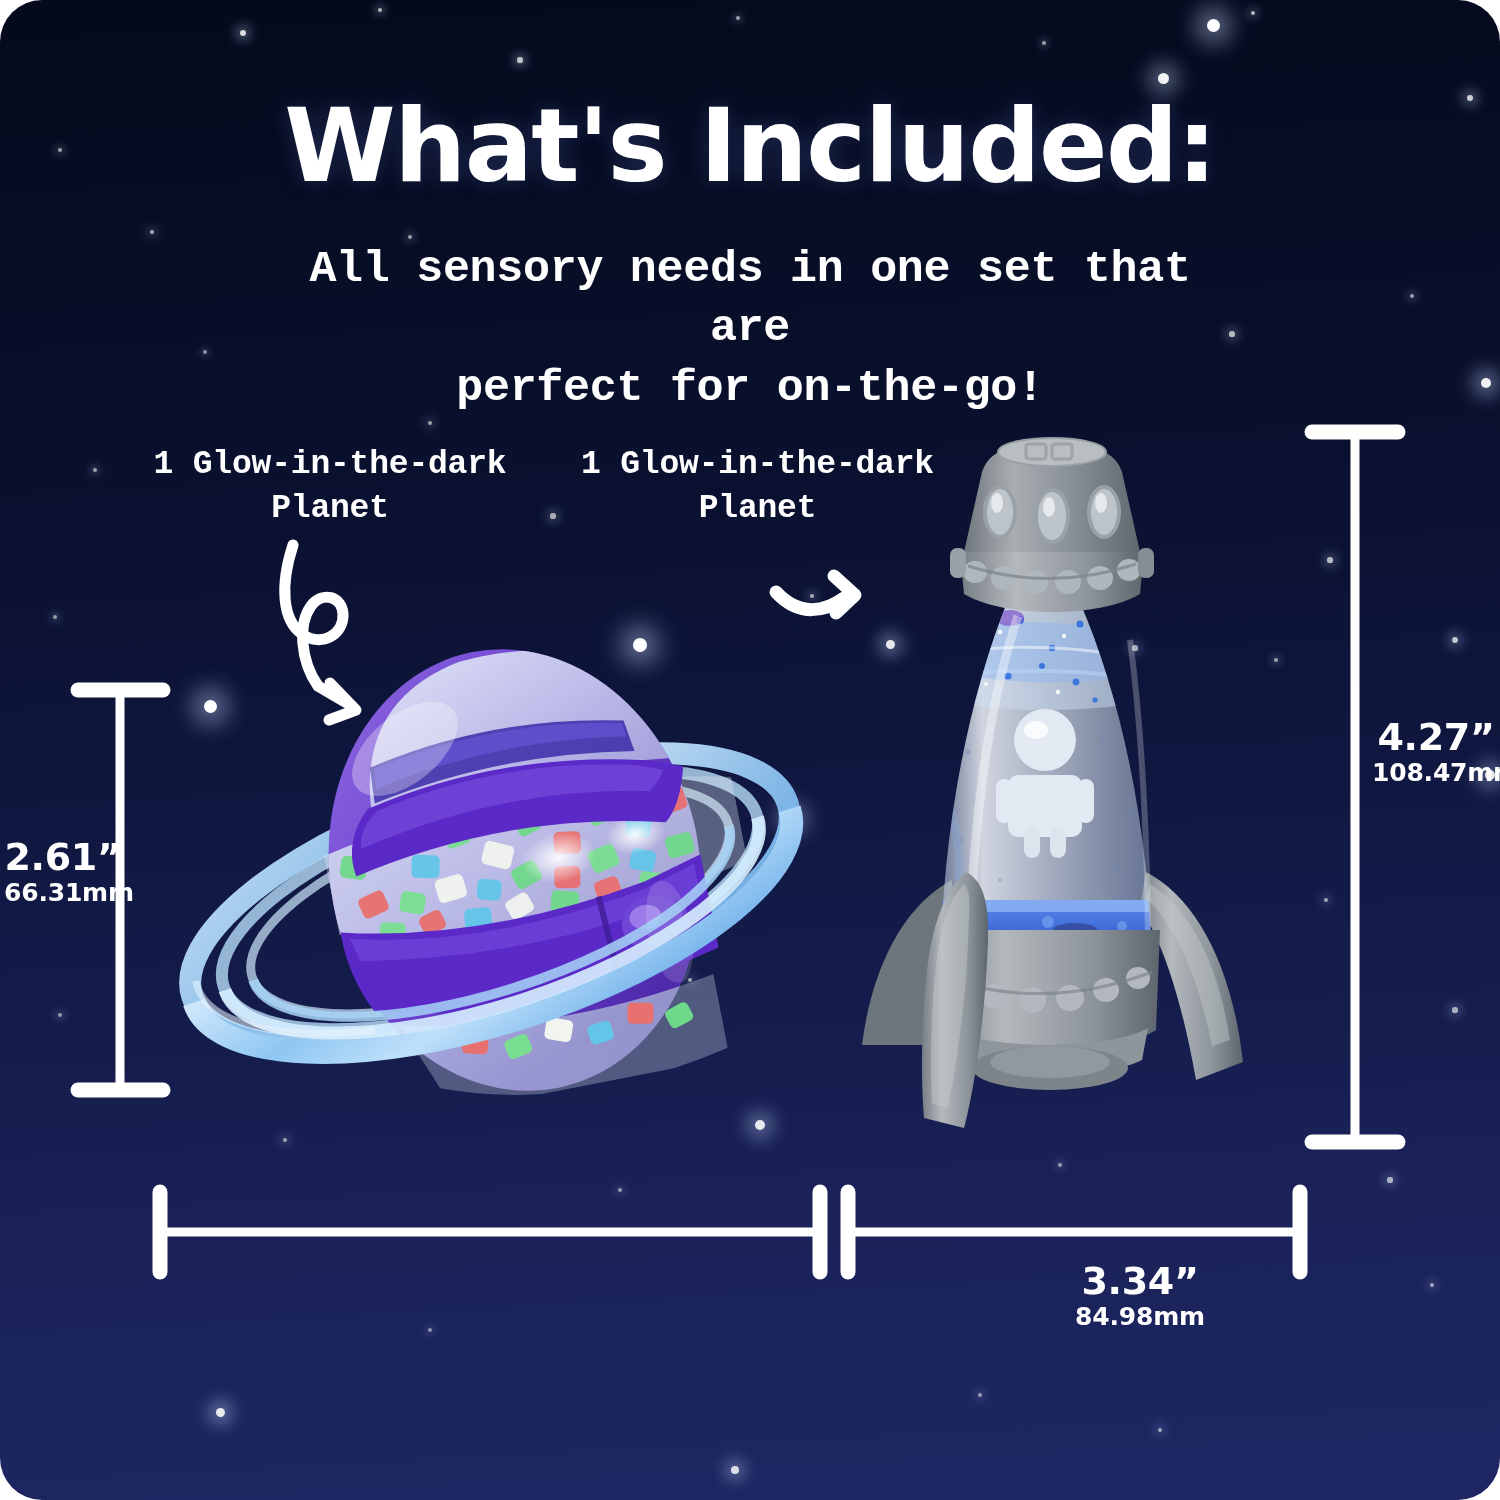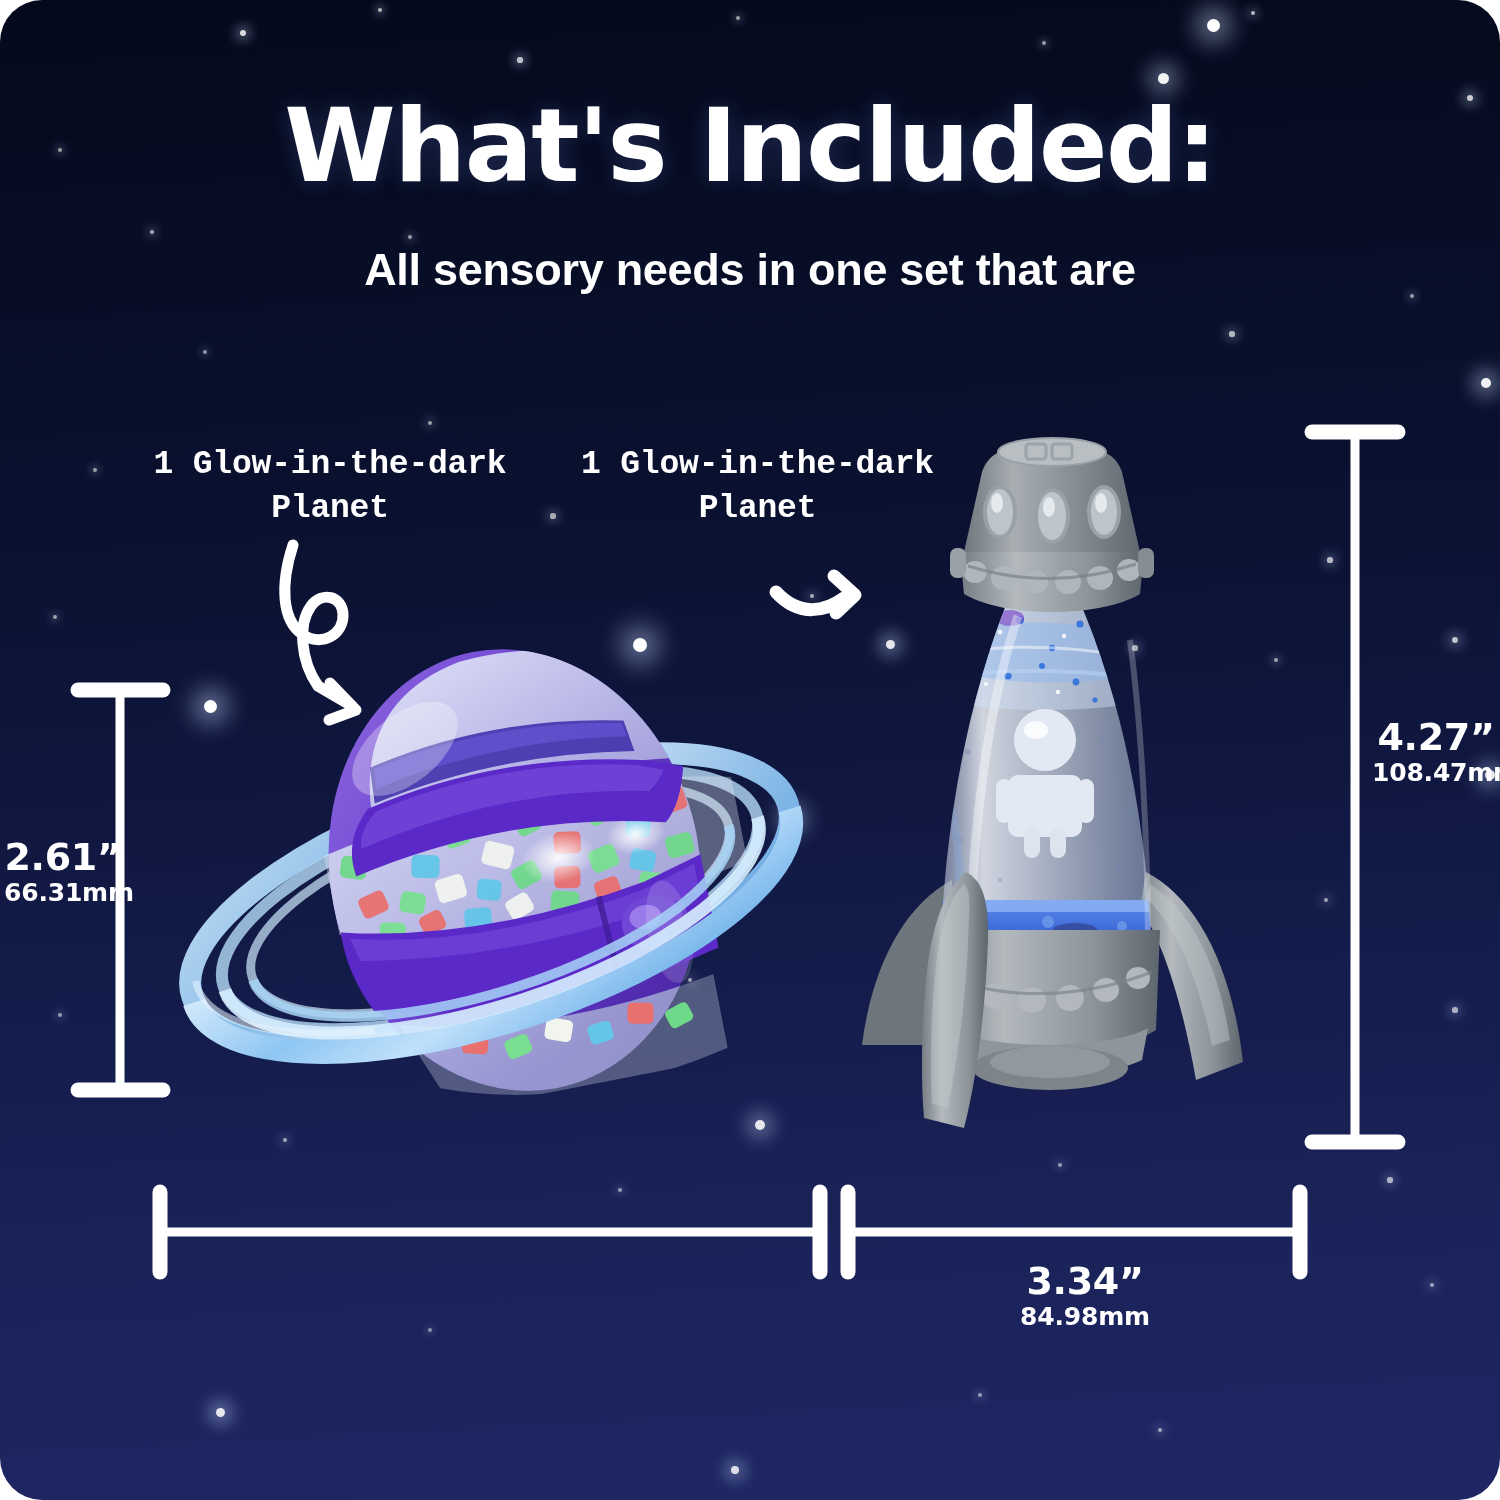--- a/index.html
+++ b/index.html
@@ -18,21 +18,21 @@
   .headline{
     position:absolute;left:0;right:0;top:96px;text-align:center;
     color:#fff;font-size:101px;line-height:1.0;font-weight:700;
     letter-spacing:-1.5px;white-space:nowrap;
     font-family:"DejaVu Sans",sans-serif;
     text-shadow:0 0 22px rgba(120,150,255,.22);
   }
   .subline{
     position:absolute;left:270px;right:270px;top:240px;text-align:center;
     color:#fff;font-size:45px;line-height:1.32;font-weight:700;
-    letter-spacing:-.3px;font-family:Liberation Sans, sans-serif;
+    letter-spacing:-.3px;font-family:Liberation Mono, monospace;
   }
 
   
   .callout{
     position:absolute;text-align:center;color:#fff;font-weight:700;
     font-size:33px;line-height:1.32;letter-spacing:-.2px;
     font-family:Liberation Mono, monospace;
   }
   #callout-planet{left:110px;top:443px;width:440px;}
   #callout-rocket{left:545px;top:443px;width:425px;}
@@ -97,20 +97,21 @@
       <div class="star" style="left: 731px; top: 1466px; width: 8px; height: 8px; opacity: 0.85; box-shadow: rgba(200, 220, 255, 0.36) 0px 0px 13.6px 7.48px;"></div>
       <div class="star" style="left: 1157.6px; top: 1427.6px; width: 4.8px; height: 4.8px; opacity: 0.6; box-shadow: rgba(200, 220, 255, 0.25) 0px 0px 8.16px 4.488px;"></div>
       <div class="star" style="left: 977.8px; top: 1392.8px; width: 4.4px; height: 4.4px; opacity: 0.55; box-shadow: rgba(200, 220, 255, 0.23) 0px 0px 7.48px 4.114px;"></div>
       <div class="star" style="left: 428px; top: 1328px; width: 4px; height: 4px; opacity: 0.5; box-shadow: rgba(200, 220, 255, 0.21) 0px 0px 6.8px 3.74px;"></div>
       <div class="star" style="left: 1057.8px; top: 1162.8px; width: 4.4px; height: 4.4px; opacity: 0.55; box-shadow: rgba(200, 220, 255, 0.23) 0px 0px 7.48px 4.114px;"></div>
     </div>
 
   <div class="headline">What's Included:</div>
   <div class="subline">
     <span>All sensory needs in one set that are</span><br>
+    <span>perfect for on-the-go!</span>
   </div>
 
   <div class="callout" id="callout-planet">
     <span>1 Glow-in-the-dark</span><br>
     <span>Planet</span>
   </div>
   <div class="callout" id="callout-rocket">
     <span>1 Glow-in-the-dark</span><br>
     <span>Planet</span>
   </div>
@@ -465,18 +466,18 @@
   </div>
 
   <div class="dimbox" style="left:1372px;top:718px;width:128px;">
     <div class="dim-in">4.27”</div>
     <div class="dim-mm">108.47mm</div>
   </div>
 
   <div class="dimbox" style="left:340px;top:1262px;width:300px;">
   </div>
 
-  <div class="dimbox" style="left:935px;top:1262px;width:300px;">
+  <div class="dimbox" style="left:990px;top:1262px;width:300px;">
     <div class="dim-in">3.34”</div>
     <div class="dim-mm">84.98mm</div>
   </div>
 
 </div>
 
 </body></html>

